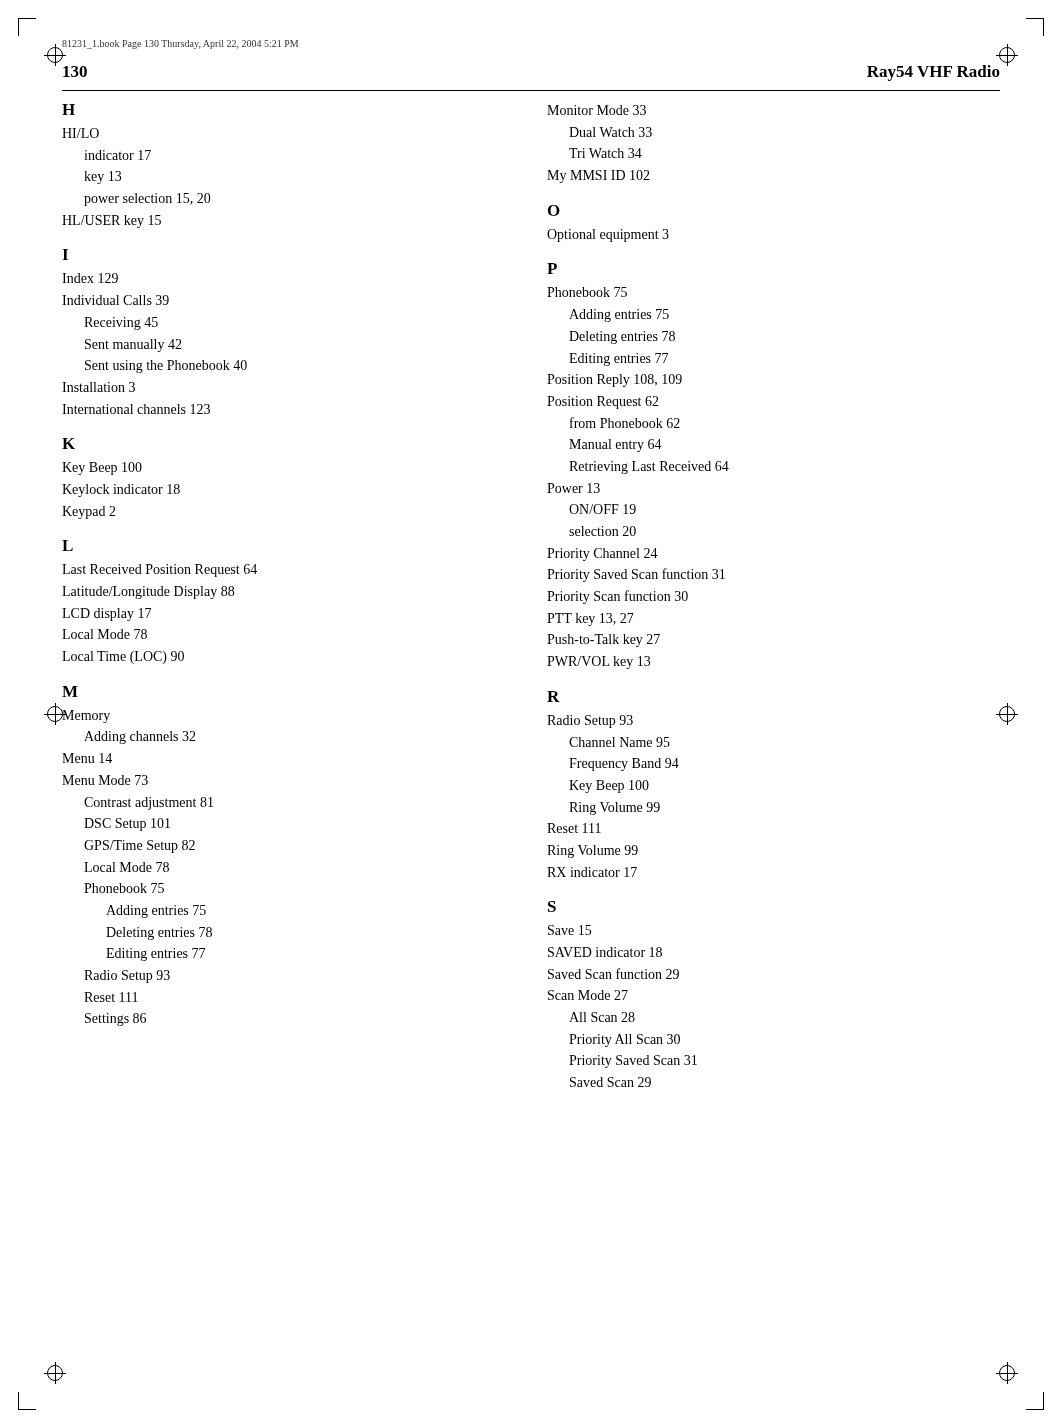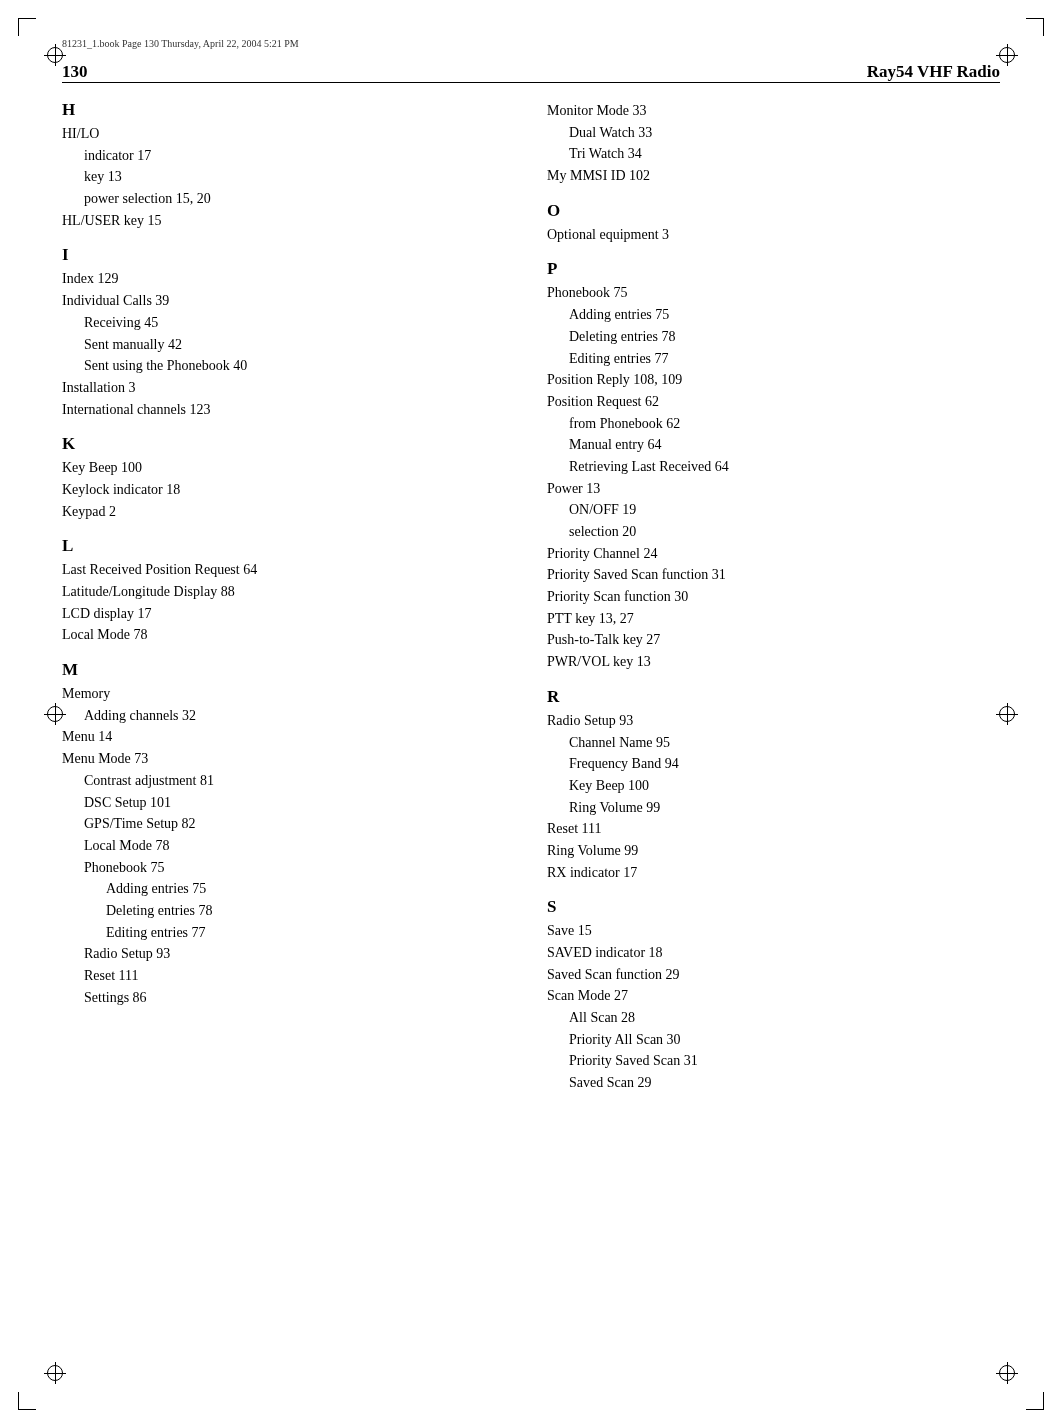--- a/index.html
+++ b/index.html
@@ -64,21 +64,21 @@
     
     .header {
       position: absolute;
       top: 62px;
       left: 62px;
       right: 62px;
       display: flex;
       justify-content: space-between;
       align-items: center;
       border-bottom: 1.5px solid #000;
-      padding-bottom: 0;
+      padding-bottom: 8px;
     }
     .header-page-num {
       font-size: 17px;
       font-weight: bold;
     }
     .header-title {
       font-size: 17px;
       font-weight: bold;
     }
 
@@ -191,20 +191,21 @@
       <div class="entry l1">International channels 123</div>
       <div class="section-letter">K</div>
       <div class="entry l1">Key Beep 100</div>
       <div class="entry l1">Keylock indicator 18</div>
       <div class="entry l1">Keypad 2</div>
       <div class="section-letter">L</div>
       <div class="entry l1">Last Received Position Request 64</div>
       <div class="entry l1">Latitude/Longitude Display 88</div>
       <div class="entry l1">LCD display 17</div>
       <div class="entry l1">Local Mode 78</div>
+      <div class="entry l1">Local Time (LOC) 90</div>
       <div class="section-letter">M</div>
       <div class="entry l1">Memory</div>
       <div class="entry l2">Adding channels 32</div>
       <div class="entry l1">Menu 14</div>
       <div class="entry l1">Menu Mode 73</div>
       <div class="entry l2">Contrast adjustment 81</div>
       <div class="entry l2">DSC Setup 101</div>
       <div class="entry l2">GPS/Time Setup 82</div>
       <div class="entry l2">Local Mode 78</div>
       <div class="entry l2">Phonebook 75</div>

